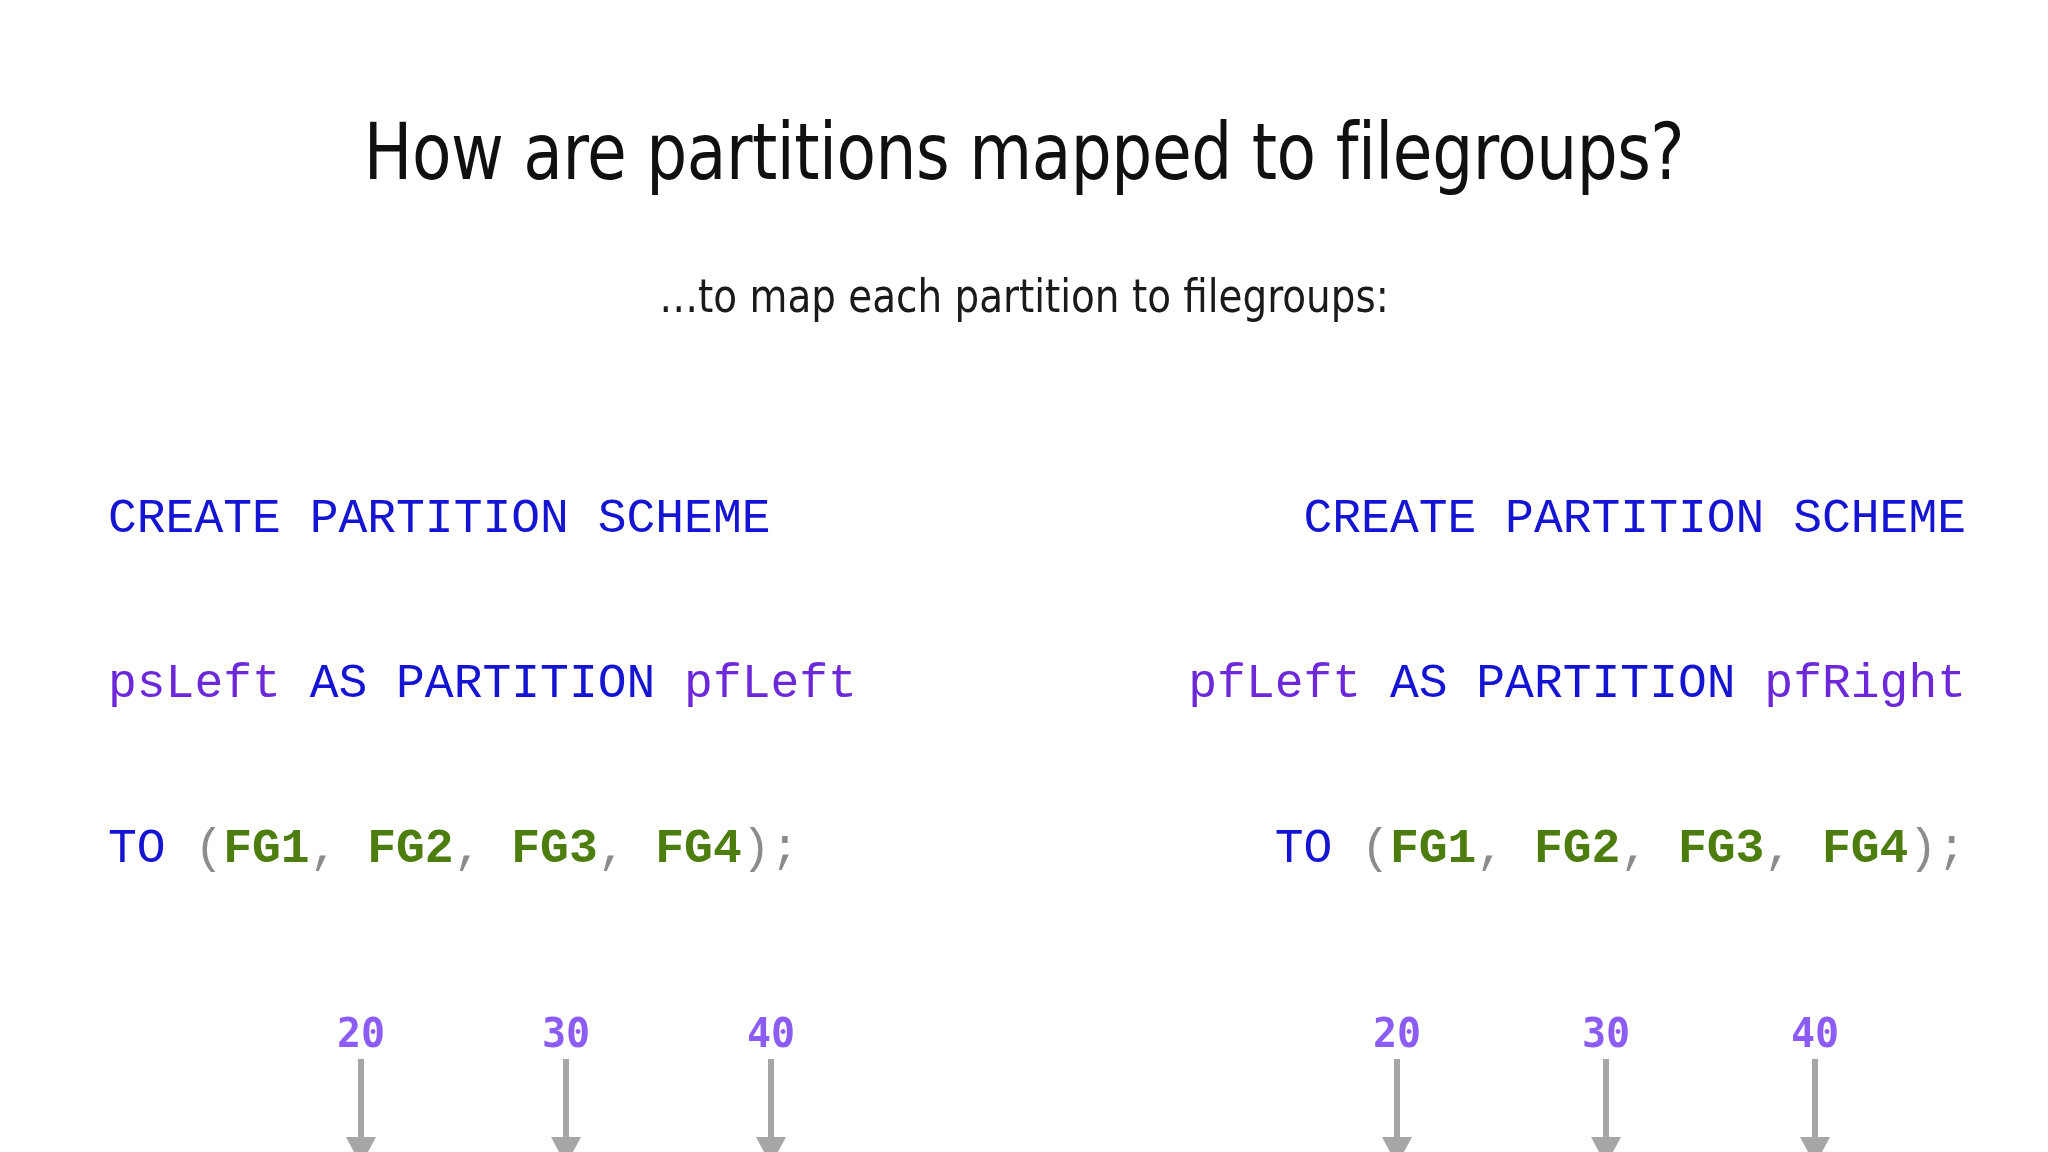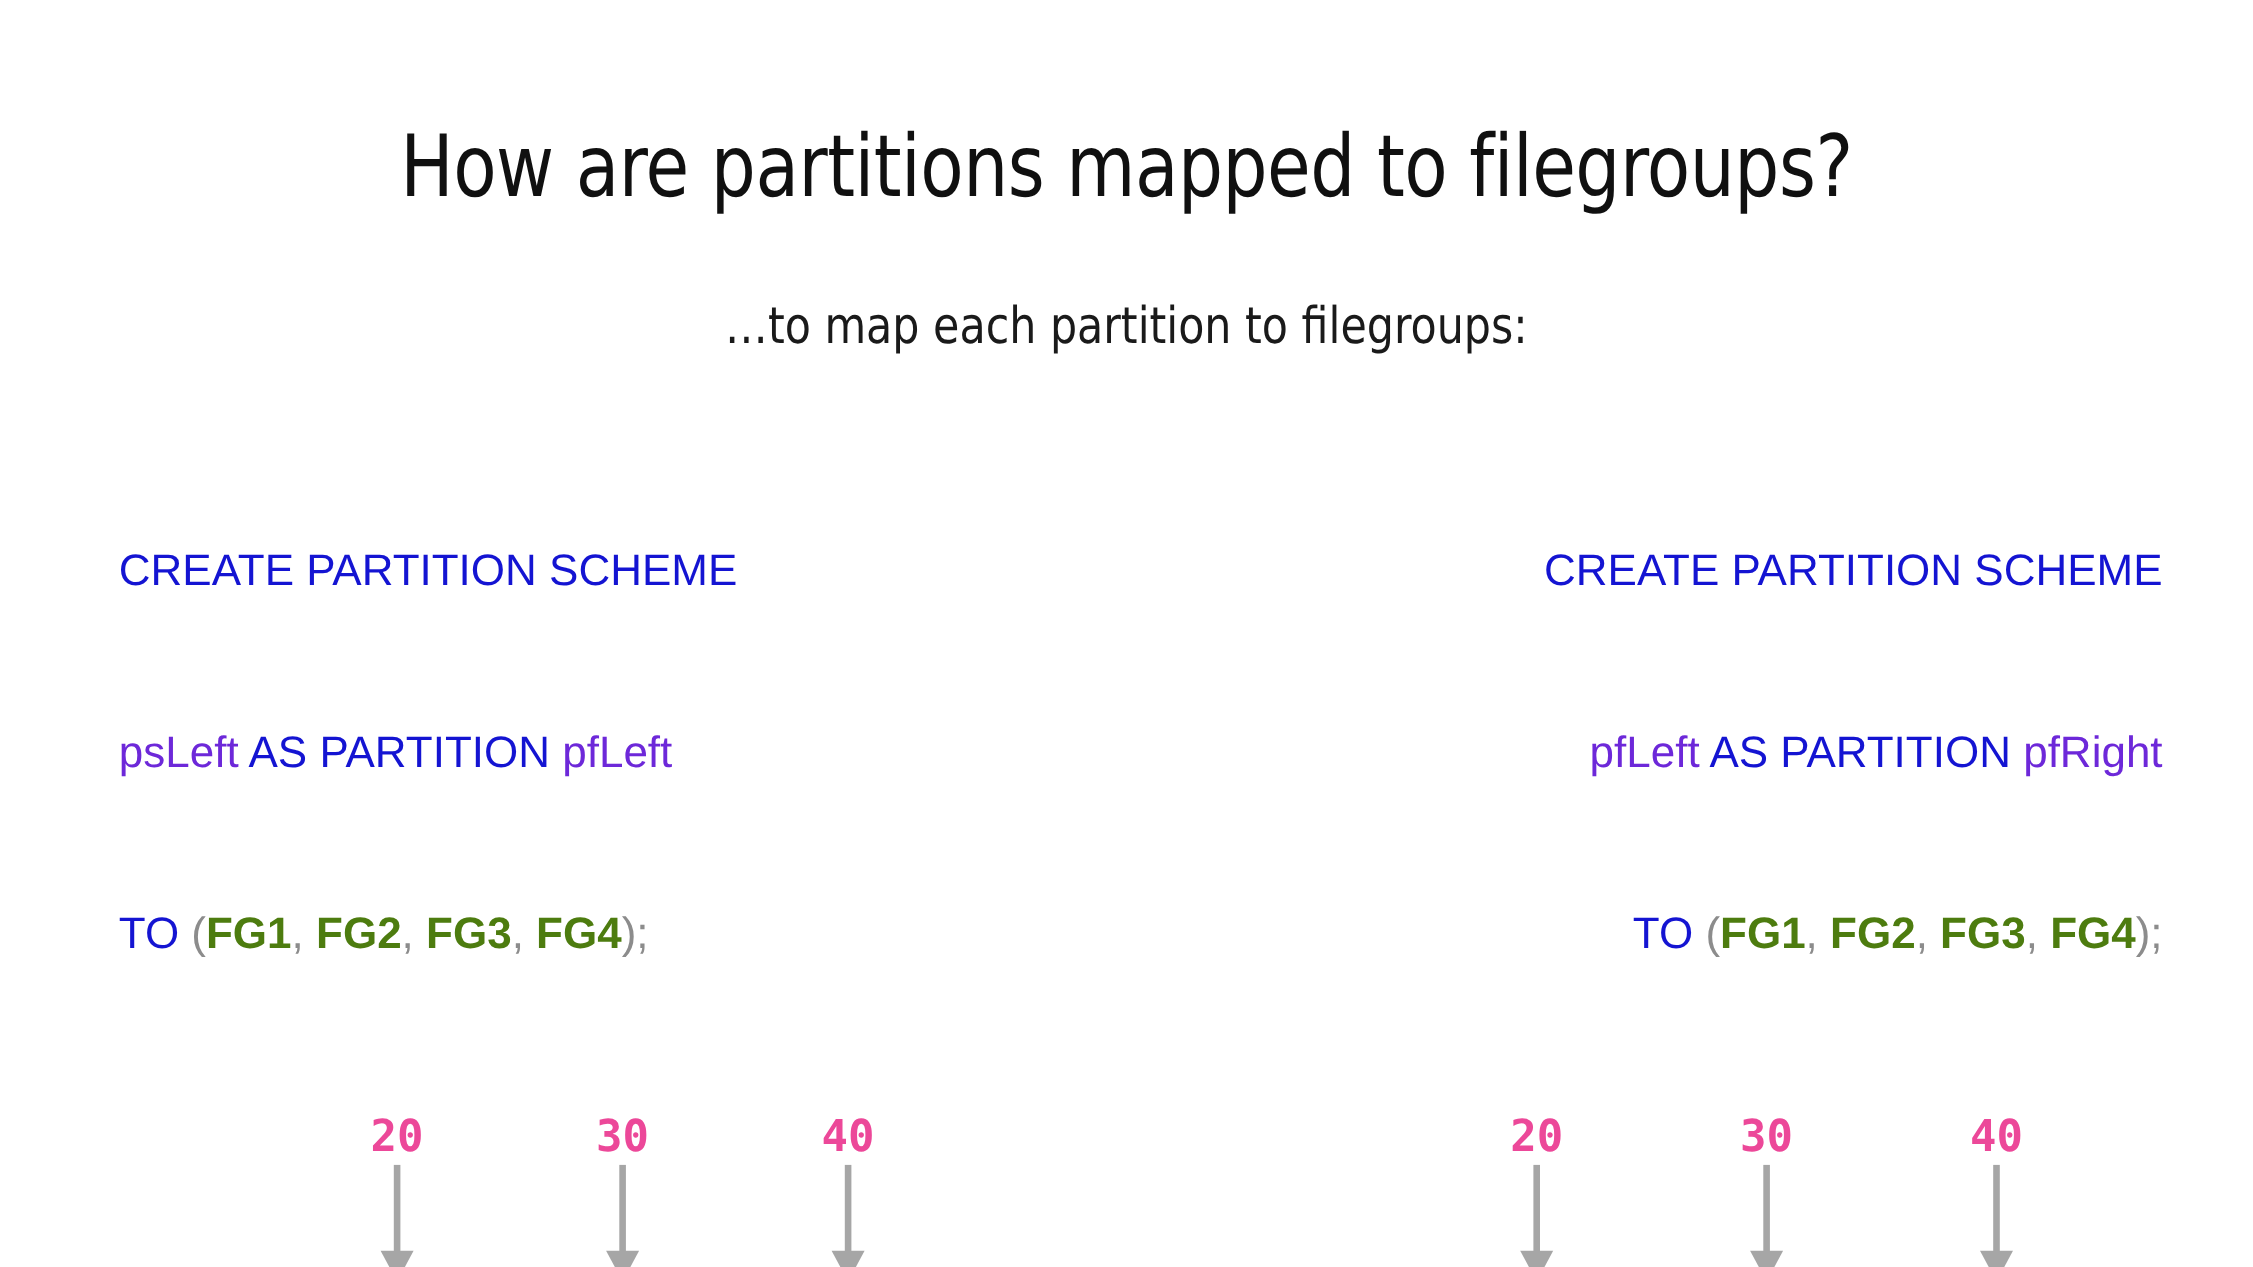--- a/index.html
+++ b/index.html
@@ -61,22 +61,22 @@
   
   .column {
     position: absolute;
     top: 382px;
   }
   .column.left  { left: 108px;  width: 810px; }
   .column.right { left: 1138px; width: 828px; }
 
   
   .code-block {
-    font-family: Liberation Sans, sans-serif;
-    font-size: 40px;
+    font-family: Liberation Mono, monospace;
+    font-size: 48px;
     line-height: 55px;
     letter-spacing: 0px;
     white-space: pre;
     color: #000000;
   }
   .code-block.align-left  { text-align: left; }
   .code-block.align-right { text-align: right; }
   .code-line { display: block; }
   .kw   { color: #1414d2; }
   .fg   { color: #4d7c0f; font-weight: bold; }
@@ -94,21 +94,21 @@
     top: 0;
     width: 90px;
     margin-left: -45px;
     text-align: center;
   }
   .marker-label {
     font-family: "DejaVu Sans Mono", "Liberation Mono", monospace;
     font-size: 40px;
     line-height: 44px;
     font-weight: bold;
-    color: #ec4899;
+    color: #8b5cf6;
     display: block;
   }
   .marker-arrow {
     position: relative;
     display: block;
     width: 90px;
     height: 108px;
     margin-top: 4px;
   }
   .marker-arrow .shaft {

